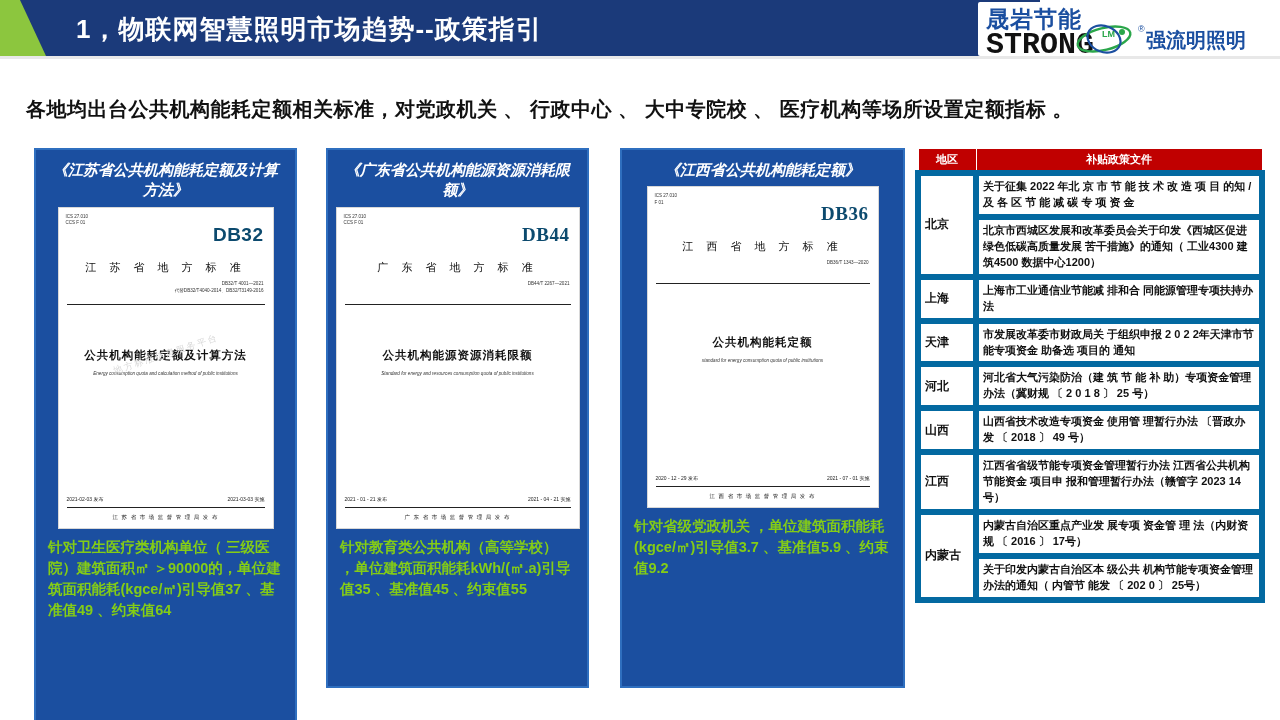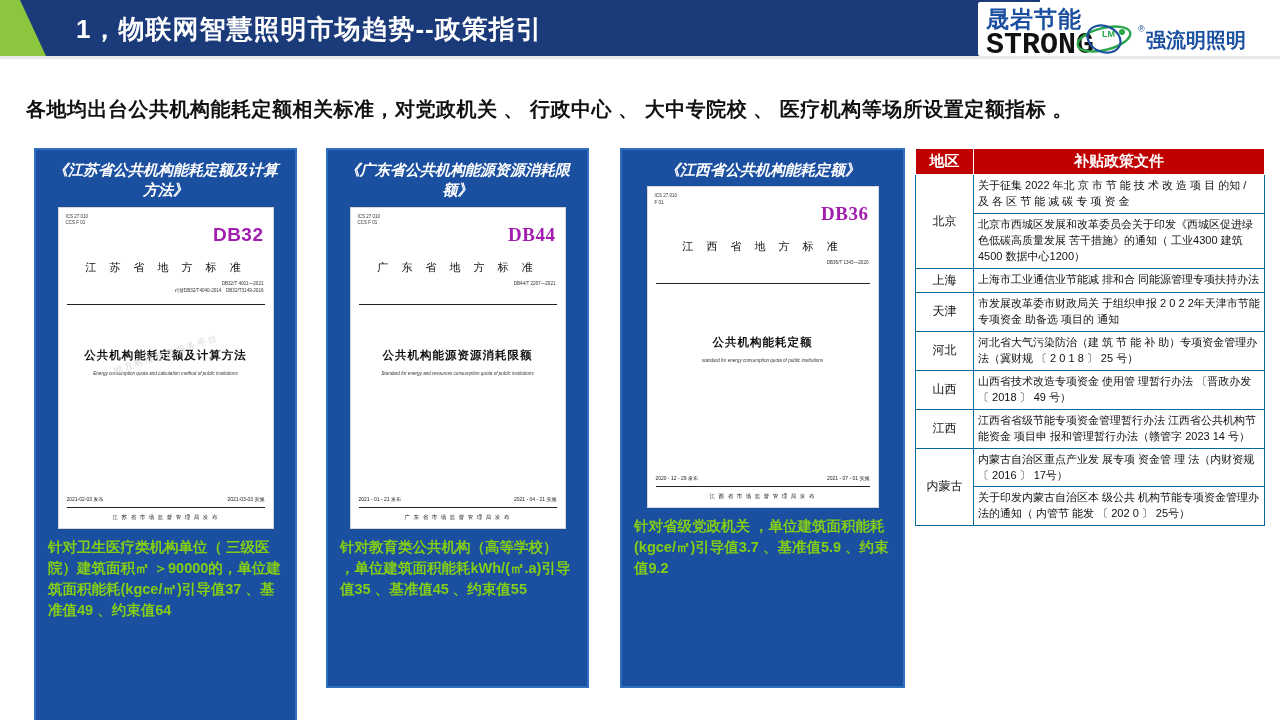--- a/index.html
+++ b/index.html
@@ -120,21 +120,21 @@
     font-weight: 700;
   }
 
   
   .doc-top-left {
     position: absolute; left: 7px; top: 6px;
     font-size: 4.5px; color: #333; line-height: 1.5; text-align: left;
   }
   .doc-code {
     position: absolute; right: 9px; top: 16px;
-    font-size: 19px; font-weight: bold; color: #a21caf;
+    font-size: 19px; font-weight: bold; color: #0c4a6e;
     letter-spacing: 0.5px;
   }
   .doc-code.mono { font-family: "Liberation Serif", serif; }
   .doc-std {
     position: absolute; left: 0; right: 0; top: 52px;
     text-align: center;
     font-size: 11px; letter-spacing: 5px; color: #111;
   }
   .doc-sub {
     position: absolute; right: 9px; top: 72px;
@@ -180,37 +180,38 @@
   
   .policy-table {
     position: absolute; left: 915px; top: 148px;
     width: 350px;
     border-collapse: collapse;
     table-layout: fixed;
   }
   .policy-table th {
     background: #c00000;
     color: #ffffff;
-    font-size: 15px;
+    font-size: 11px;
     font-weight: bold;
     border: 1px solid #ffffff;
     padding: 3px 2px;
     text-align: center;
   }
   .policy-table td {
-    border: 1px solid #0369a1;
+    border: 6px solid #0369a1;
     font-size: 11px;
     color: #111111;
     padding: 3px 4px;
     line-height: 1.45;
     vertical-align: middle;
+    font-weight: bold;
   }
   .policy-table td.region {
     width: 58px;
-    text-align: center;
+    text-align: left;
     font-size: 12px;
   }
   .policy-table td.doc { text-align: left; }
 </style>
 </head>
 <body>
 
 <div id="slide">
 
   <div class="header-bar">
@@ -254,21 +255,21 @@
         <span>2021-03-03 实施</span>
       </div>
       <div class="doc-bottom-rule"></div>
       <div class="doc-issuer">江 苏 省 市 场 监 督 管 理 局    发 布</div>
     </div>
     <div class="card-caption">针对卫生医疗类机构单位（ 三级医院）建筑面积㎡ ＞90000的，单位建筑面积能耗(kgce/㎡)引导值37 、基准值49 、约束值64</div>
   </div>
 
   <div class="card" style="left:326px; top:148px; width:263px; height:540px;">
     <div class="card-title">《广东省公共机构能源资源消耗限额》</div>
-    <div class="card-doc" style="width:216px; height:322px;">
+    <div class="card-doc" style="width:244px; height:322px;">
       <div class="doc-top-left" style="white-space:pre-line;">ICS  27.010
 CCS F 01</div>
       <div class="doc-code mono">DB44</div>
       <div class="doc-std">广 东 省 地 方 标 准</div>
       <div class="doc-sub" style="white-space:pre-line;">DB44/T 2267—2021</div>
       <div class="doc-rule" style="top:96px;"></div>
       <div class="doc-main" style="top:140px;">公共机构能源资源消耗限额</div>
       <div class="doc-en" style="top:162px;">Standard for energy and resources consumption quota of public institutions</div>
       <div class="doc-watermark"></div>
       <div class="doc-dates">

